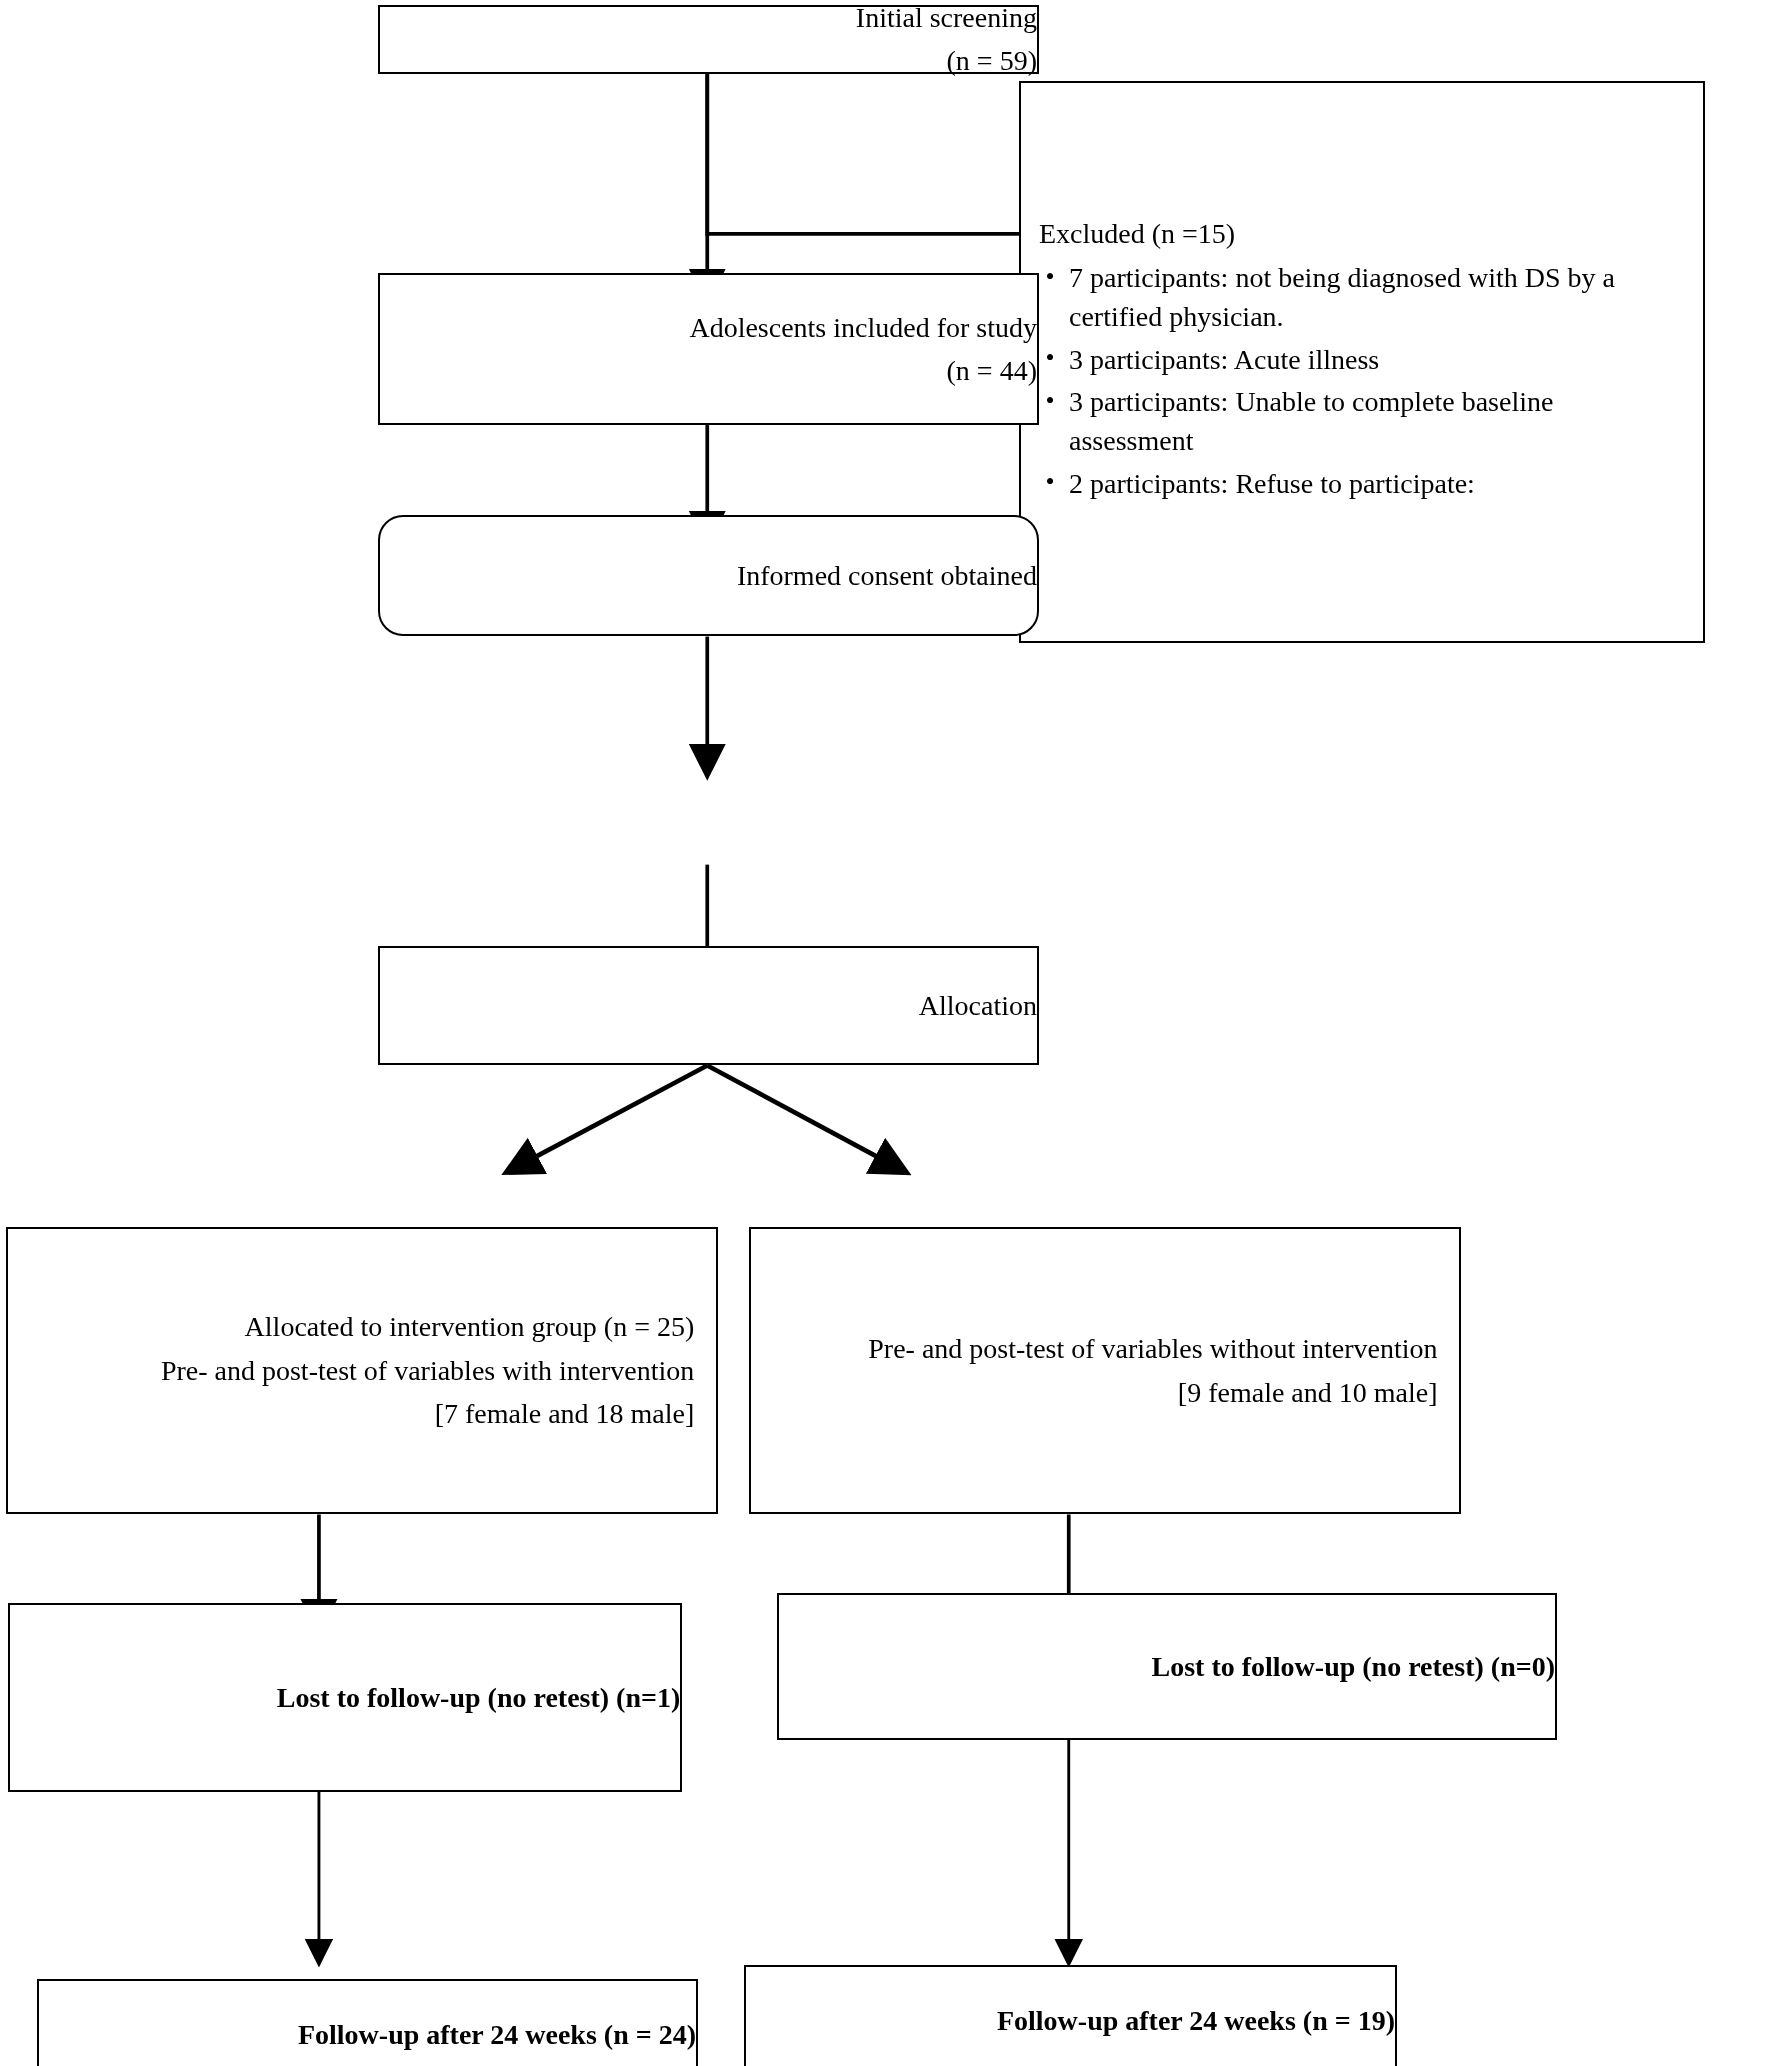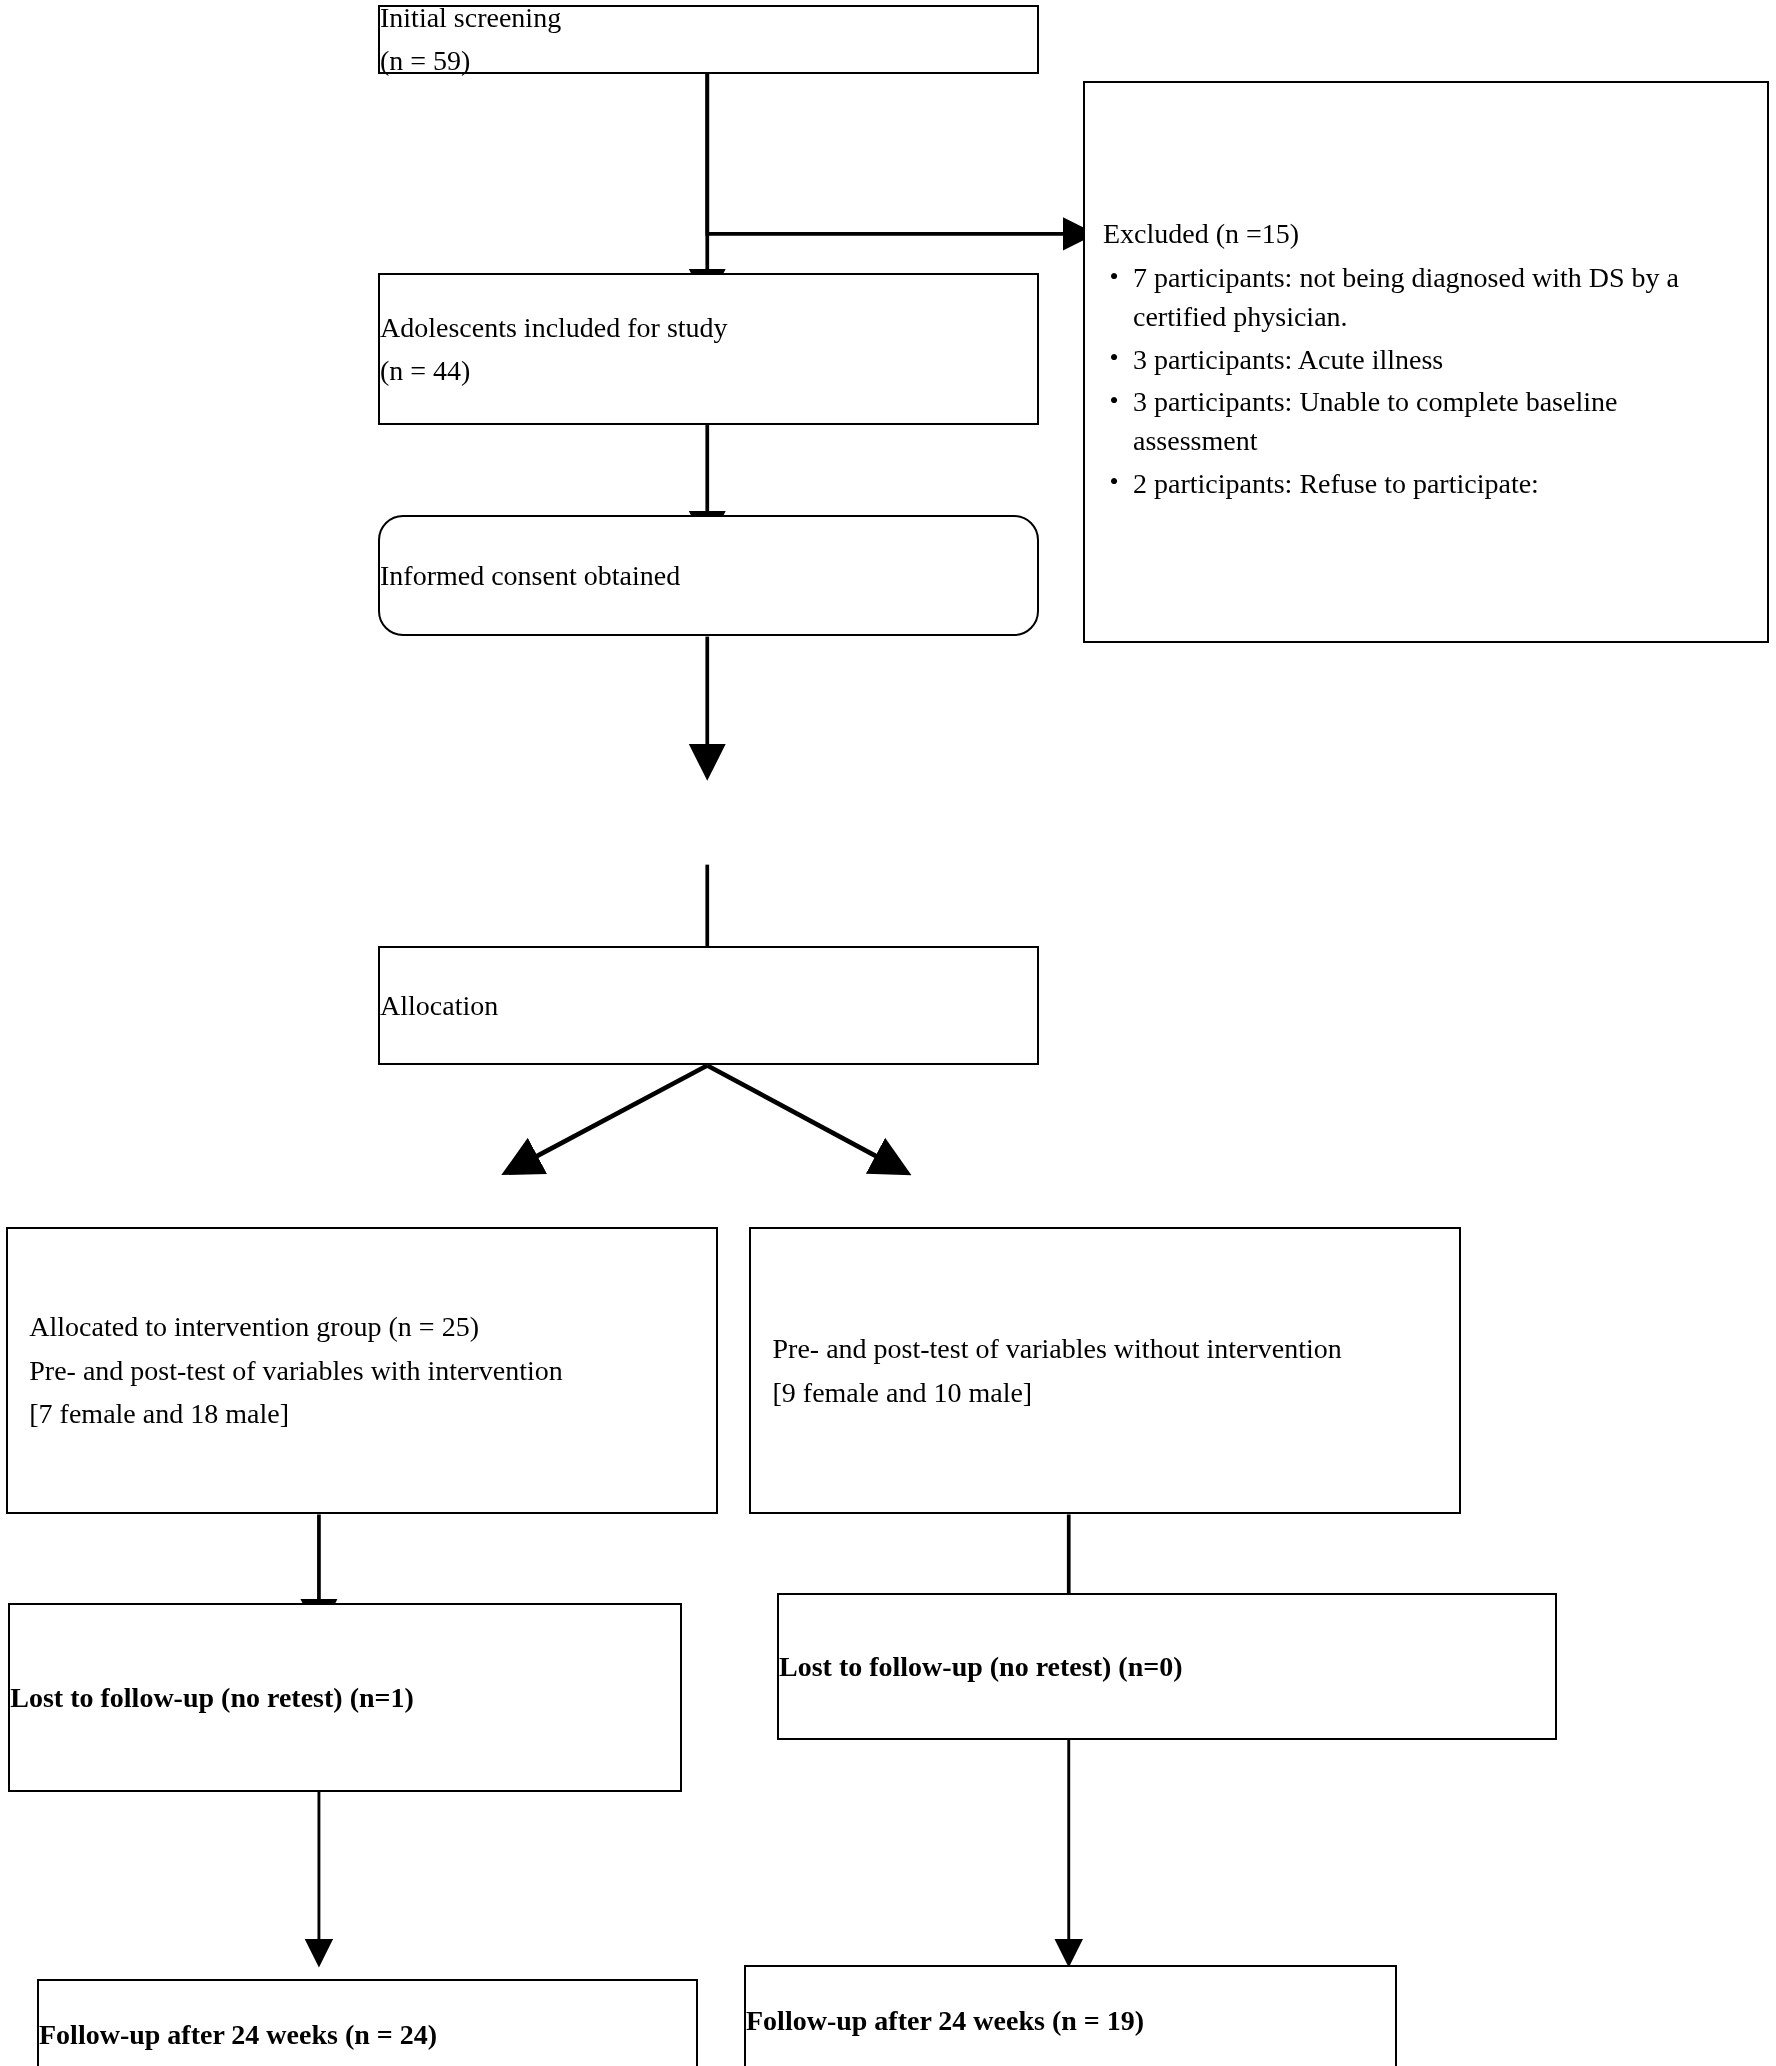--- a/index.html
+++ b/index.html
@@ -17,21 +17,21 @@
     color: #000000;
   }
   .box {
     position: absolute;
     box-sizing: border-box;
     border: 2.9px solid #000000;
     background: #ffffff;
     display: flex;
     flex-direction: column;
     justify-content: center;
-    align-items: flex-start;
+    align-items: flex-end;
     text-align: center;
   }
   .box.left-align {
     align-items: flex-start;
     text-align: left;
   }
   .txt {
     font-size: 28px;
     line-height: 1.55;
     white-space: nowrap;
@@ -146,21 +146,21 @@
     <g>
       <path d="M2587,4210 L2587,4700" stroke="#000000" stroke-width="7" fill="none" marker-end="url(#arrowThin)"></path>
     </g>
   </svg>
 
   <div class="box" style="left:378px; top:4.5px; width:661px; height:69px;">
     <div class="txt">Initial screening</div>
     <div class="txt">(n = 59)</div>
   </div>
 
-  <div class="box left-align" style="left:1083px; top:81px; width:686px; height:562px; padding:20px 22px 20px 18px;">
+  <div class="box left-align" style="left:1019px; top:81px; width:686px; height:562px; padding:20px 22px 20px 18px;">
     <div class="excl-title">Excluded (n =15)</div>
     <ul class="bullets">
       <li>7 participants: not being diagnosed with DS by a certified physician.</li>
       <li>3 participants: Acute illness</li>
       <li>3 participants: Unable to complete baseline assessment</li>
       <li>2 participants: Refuse to participate:</li>
     </ul>
   </div>
 
   <div class="box" style="left:378px; top:273px; width:661px; height:152px;">

